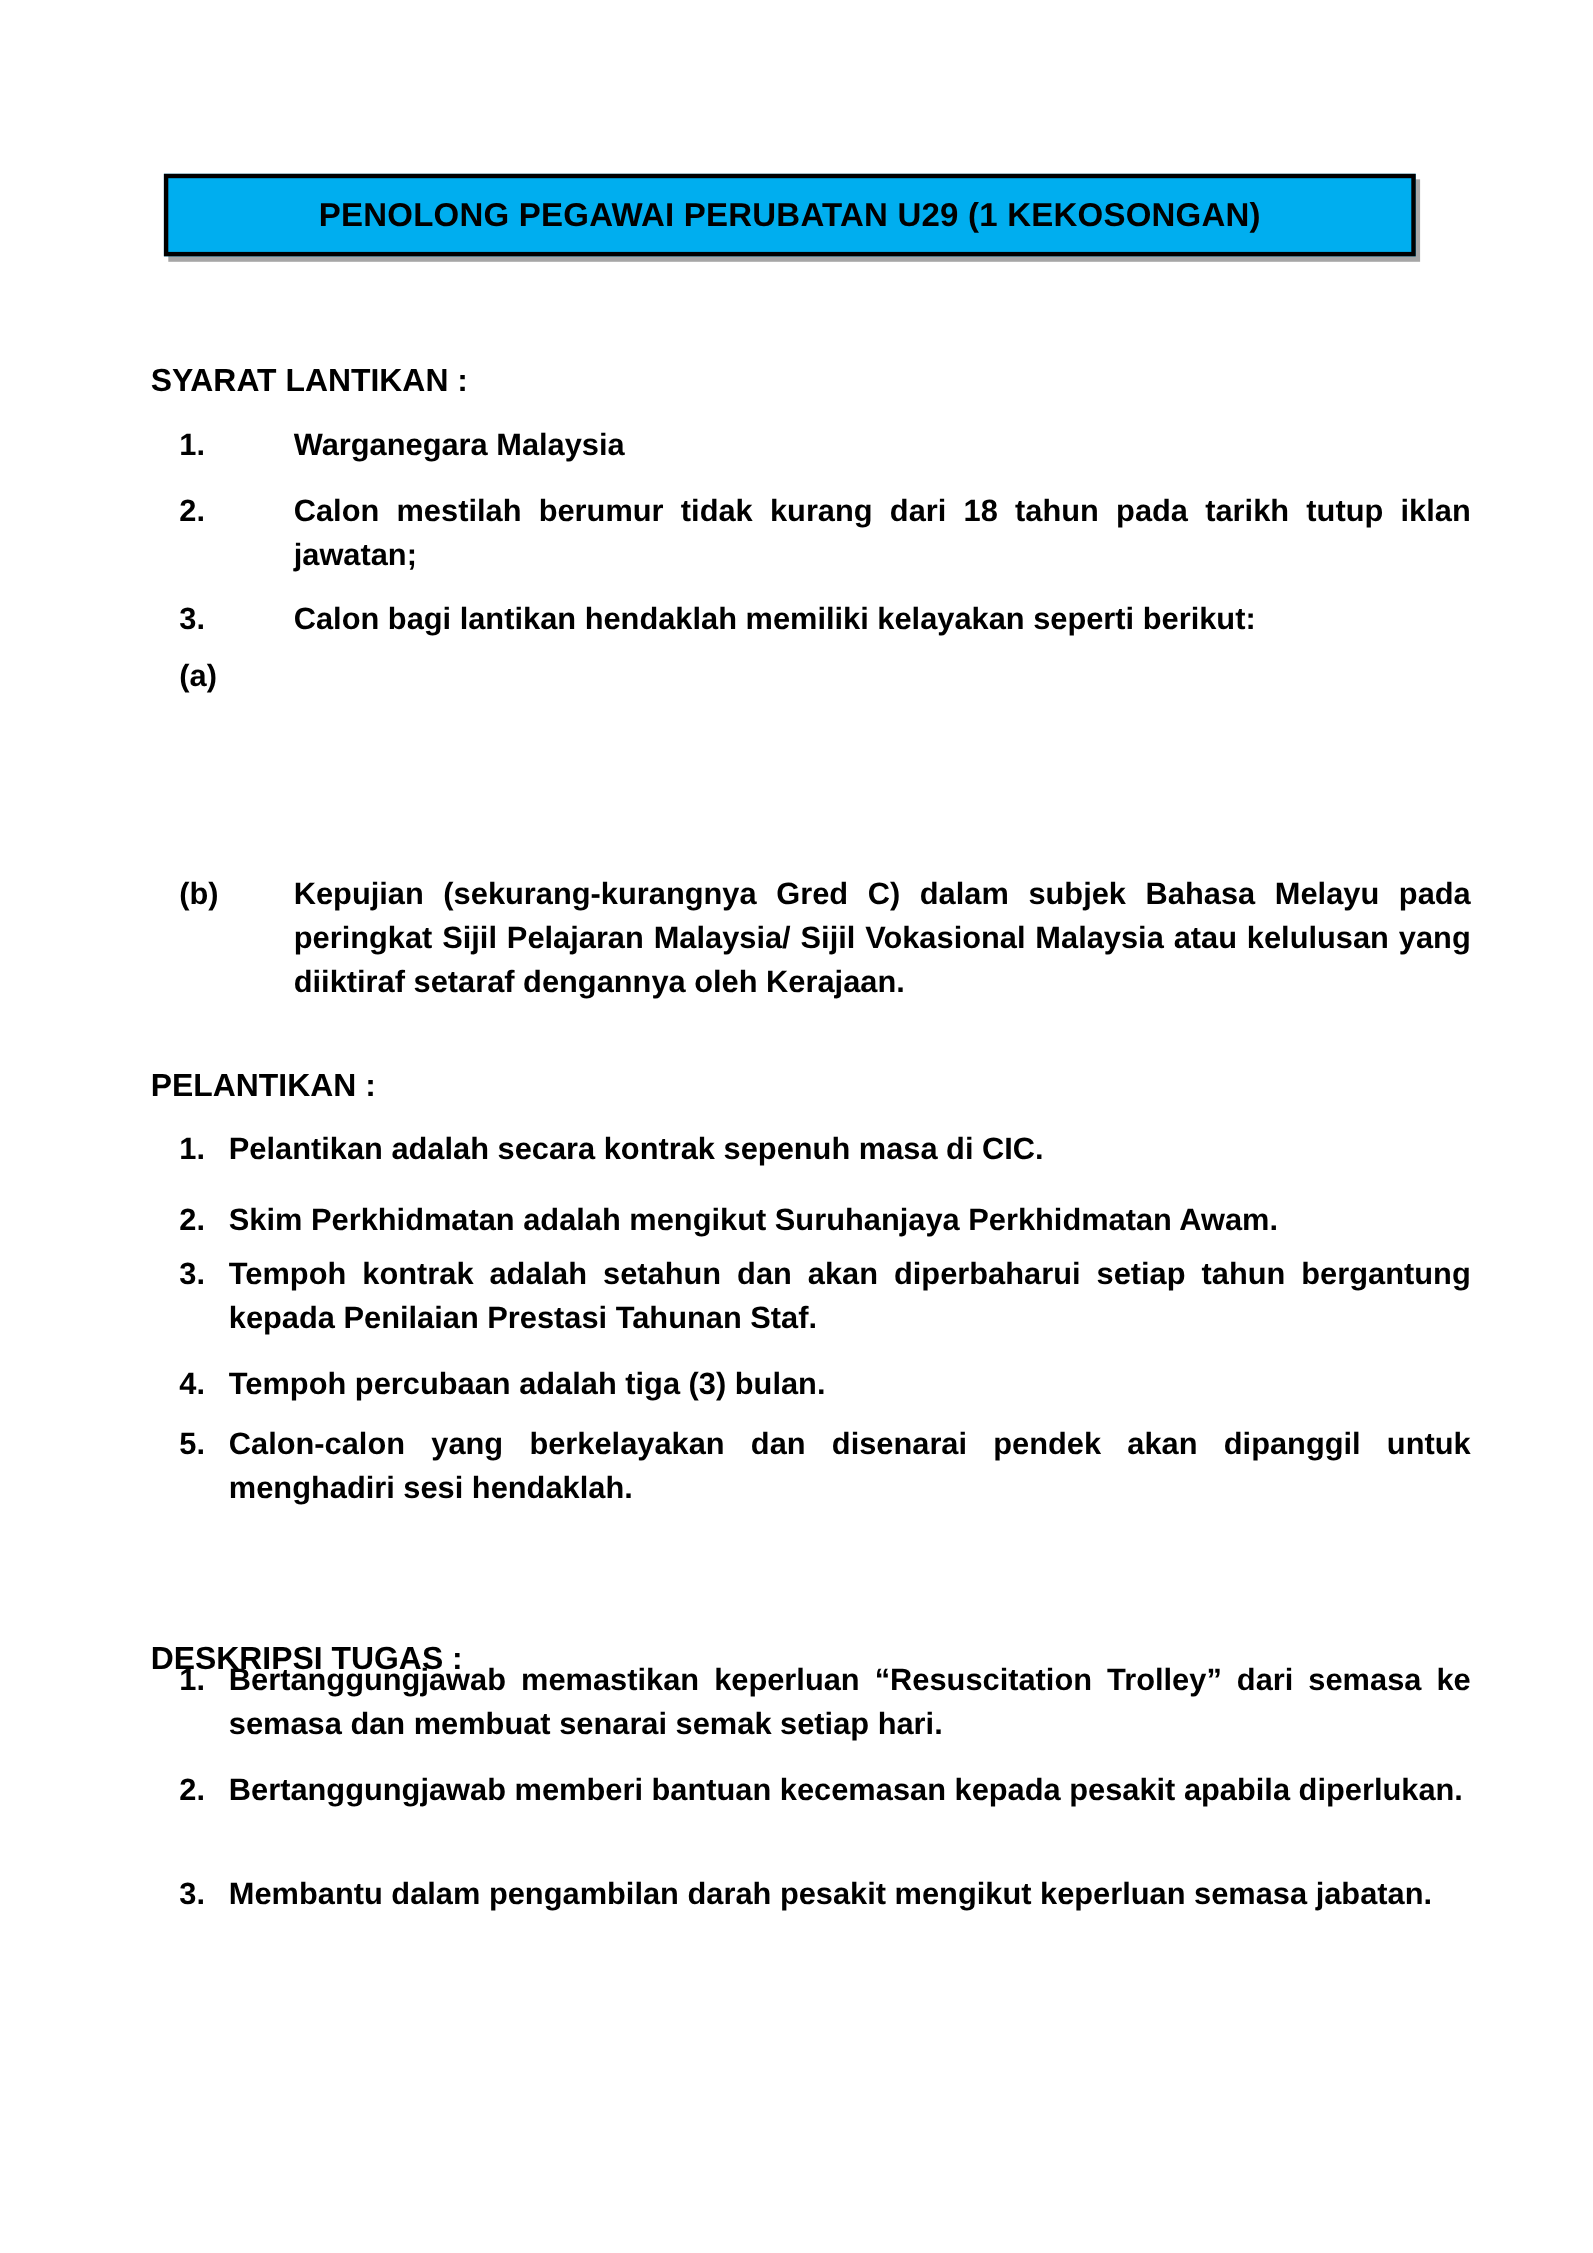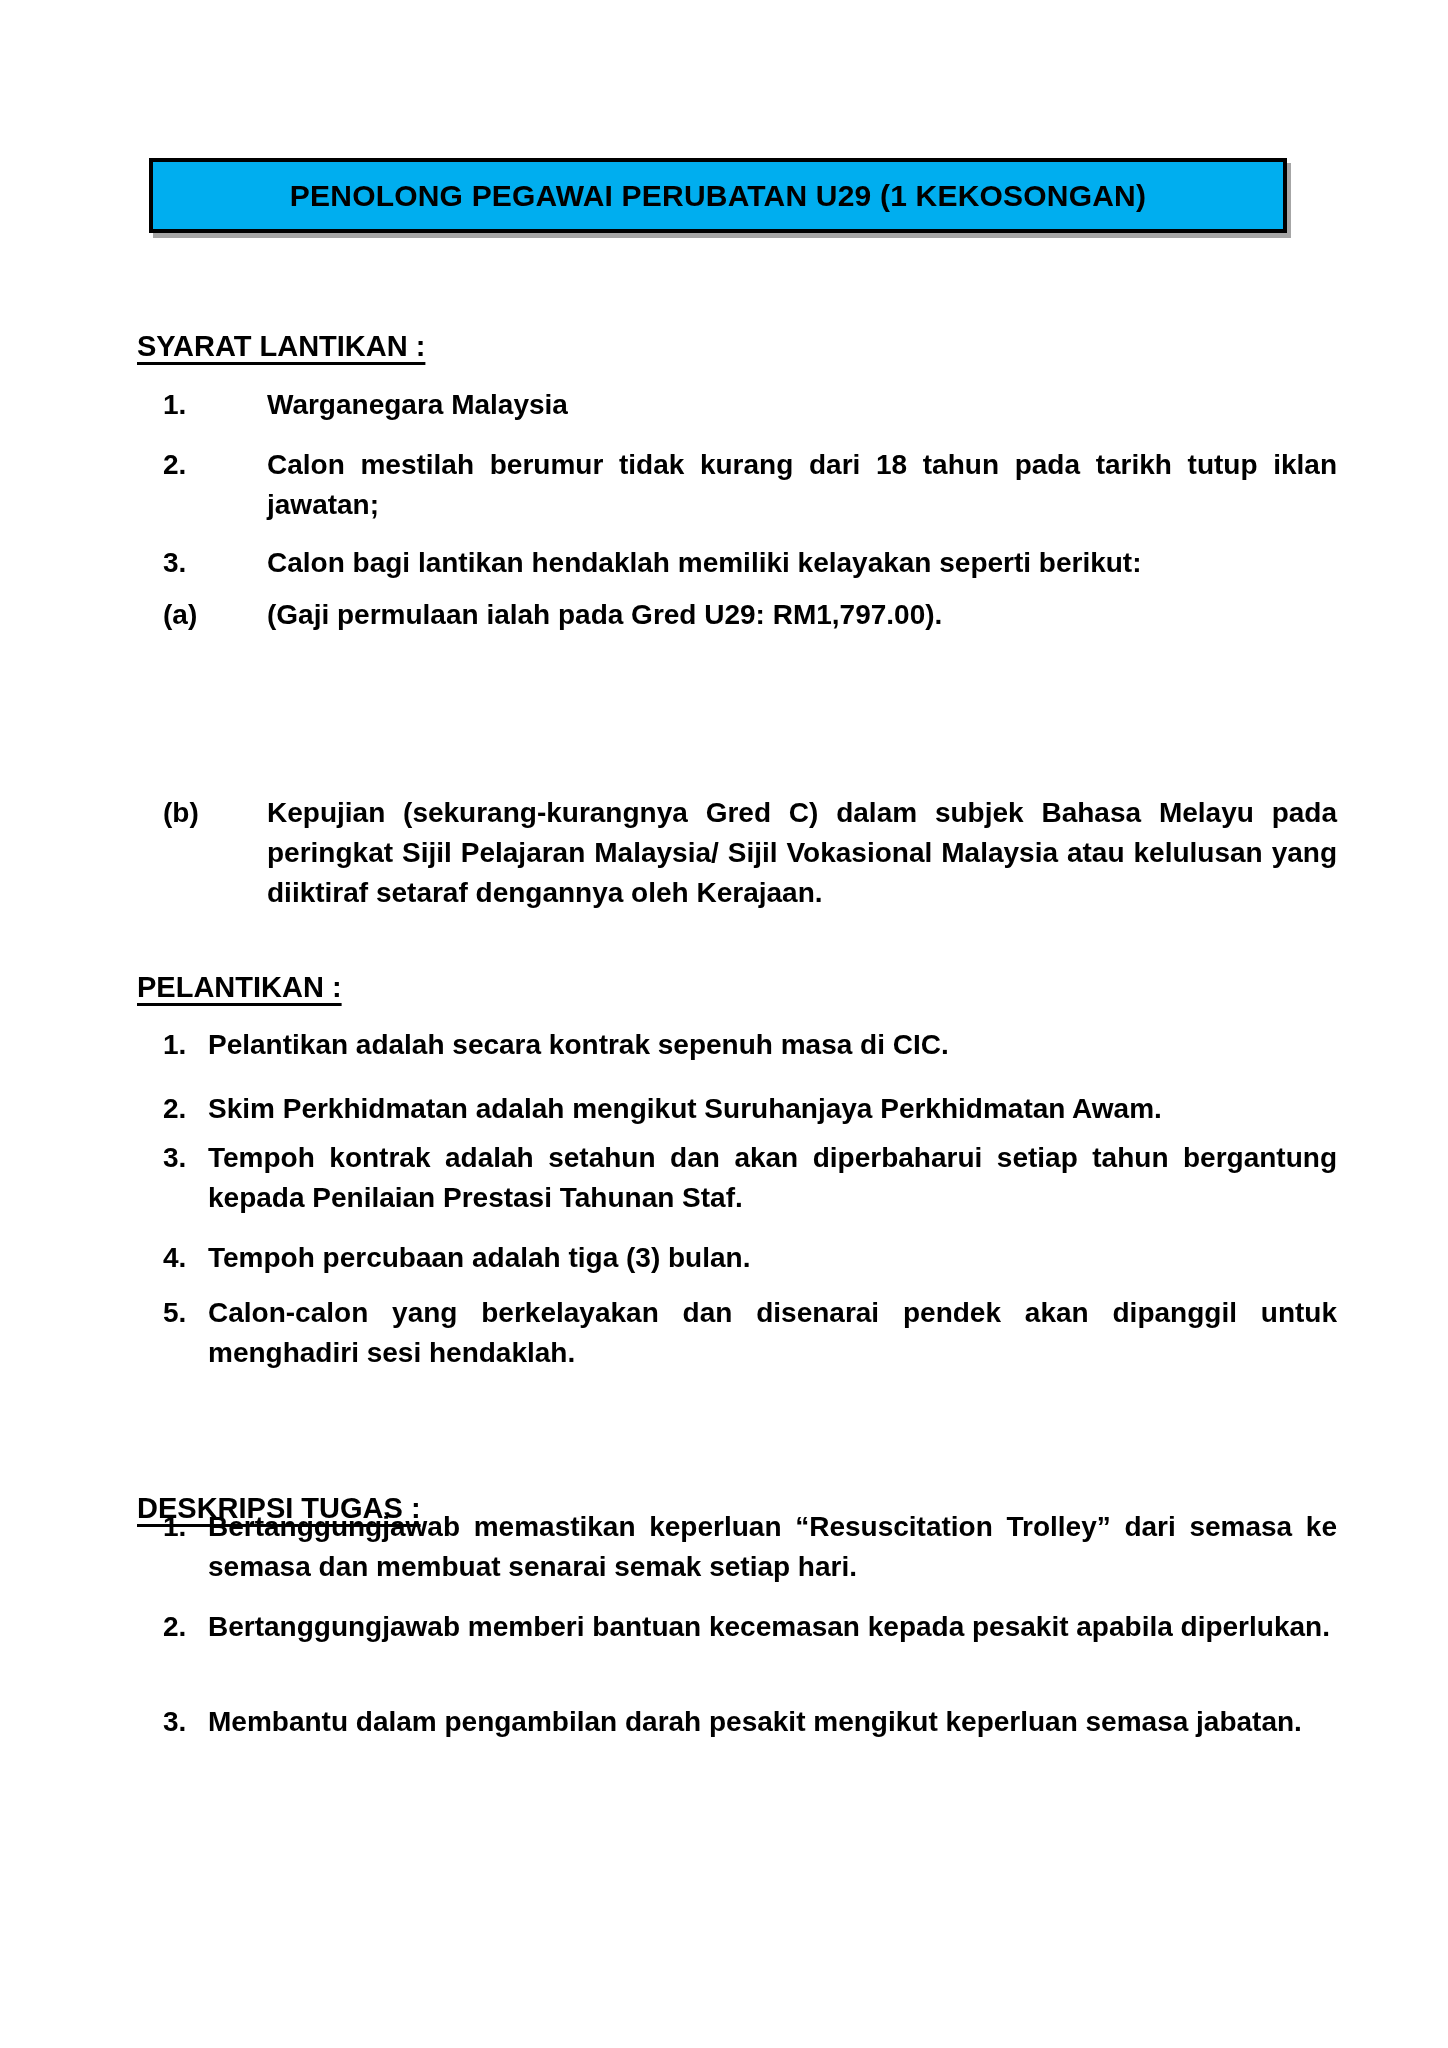--- a/index.html
+++ b/index.html
@@ -32,21 +32,20 @@
     letter-spacing: 0.2px;
     white-space: nowrap;
   }
   .sec-heading {
     position: absolute;
     left: 137px;
     margin: 0;
     font-size: 29px;
     font-weight: bold;
     line-height: 40px;
-    text-decoration: underline;
     text-decoration-thickness: 3px;
     text-underline-offset: 6px;
     white-space: nowrap;
   }
   .item {
     position: absolute;
     font-size: 28px;
     line-height: 40px;
     text-align: justify;
   }
@@ -91,21 +90,20 @@
     <span class="text">Calon mestilah berumur tidak kurang dari 18 tahun pada tarikh tutup iklan jawatan;</span>
   </div>
 
   <div class="item indent-wide" style="top:543px">
     <span class="marker">3.</span>
     <span class="text">Calon bagi lantikan hendaklah memiliki kelayakan seperti berikut:</span>
   </div>
 
   <div class="item indent-wide" style="top:595px">
     <span class="marker">(a)</span>
-    <span class="text">(Gaji permulaan ialah pada Gred U29: RM1,797.00).</span>
   </div>
 
   <div class="item indent-wide" style="top:793px">
     <span class="marker">(b)</span>
     <span class="text">Kepujian (sekurang-kurangnya Gred C) dalam subjek Bahasa Melayu pada peringkat Sijil Pelajaran Malaysia/ Sijil Vokasional Malaysia atau kelulusan yang diiktiraf setaraf dengannya oleh Kerajaan.</span>
   </div>
 
   <h2 class="sec-heading" style="top:967px">PELANTIKAN :</h2>
 
   <div class="item indent-narrow" style="top:1025px">

